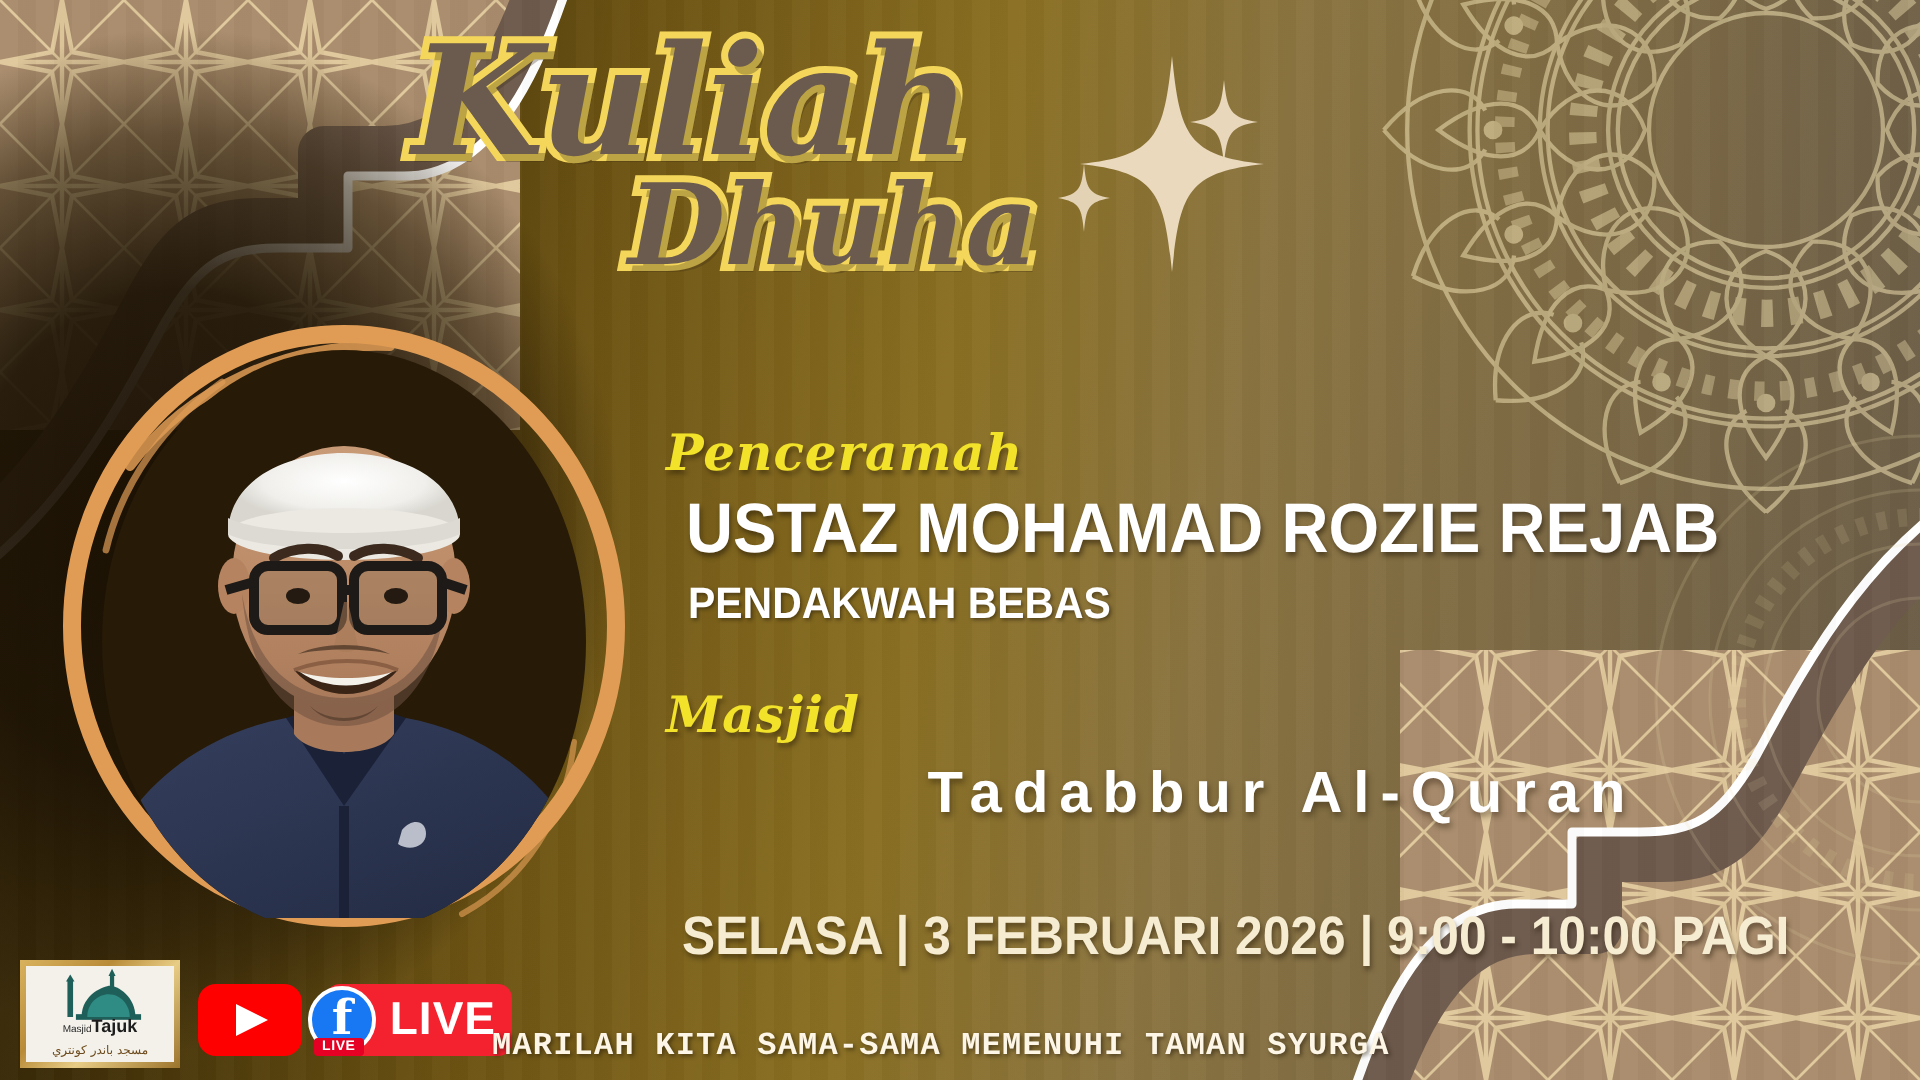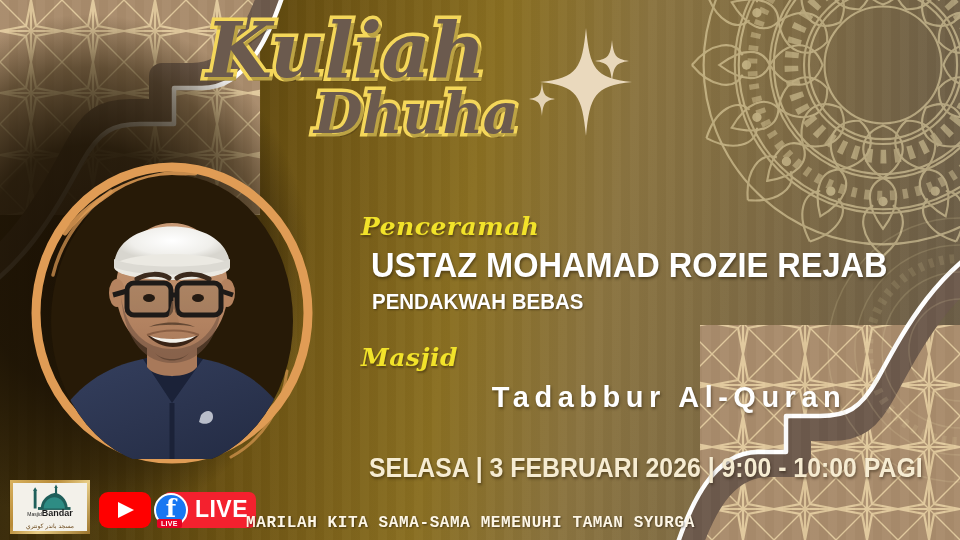--- a/index.html
+++ b/index.html
@@ -137,21 +137,20 @@
     overflow: hidden;
   }
 
   
   .info {
     position: absolute;
     left: 333px;
     top: 212px;
     width: 600px;
     z-index: 6;
-    margin-left: 28px;
   }
   .script-label {
     font-family: "DejaVu Serif", serif;
     font-style: italic;
     font-weight: bold;
     font-size: 25px;
     color: #f2e32a;
     letter-spacing: 0.5px;
     text-shadow: 1px 2px 2px rgba(40,28,6,0.45);
     margin: 0;
@@ -543,21 +542,21 @@
           <path d="M24 36 C 24 20, 40 14, 44 14 C 50 14, 62 22, 62 36 Z"></path>
           <rect x="44" y="6" width="3" height="12"></rect>
           <path d="M45.5 2 L48 7 L43 7 Z"></path>
           <rect x="20" y="34" width="46" height="4"></rect>
         </g>
         <g fill="#2e8c84">
           <path d="M28 36 C 28 26, 36 20, 43 20 C 52 20, 58 28, 58 36 Z"></path>
         </g>
       </svg>
       <div class="logo-text">
-        <span class="small">Masjid</span><span>Bandar</span>
+        <span class="small">Masjid</span><span>Tajuk</span>
       </div>
       <div class="logo-jawi">مسجد باندر كونتري</div>
     </div>
   </div>
 
   <div class="yt-btn">
     <div class="yt-tri"></div>
   </div>
 
   <div class="fb-live">

